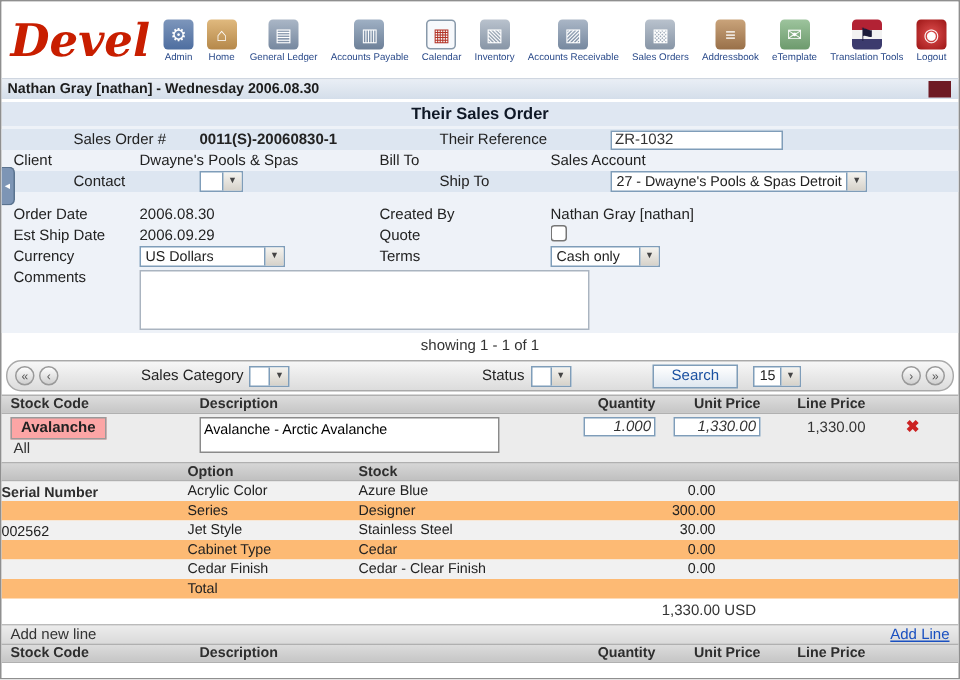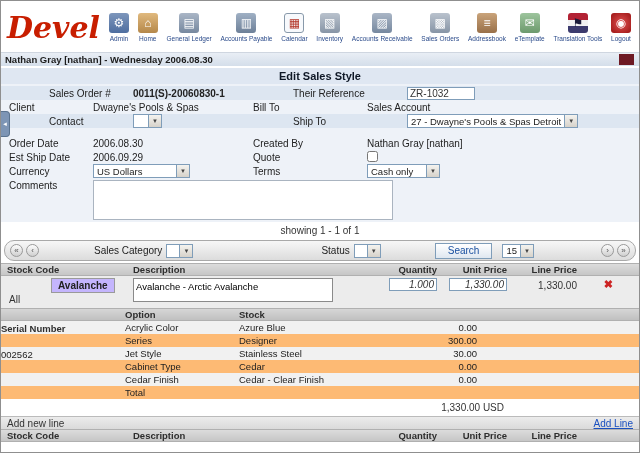--- a/index.html
+++ b/index.html
@@ -73,22 +73,22 @@
   .fb-spacer { flex:1; }
 
   
   .thead { display:flex; background:linear-gradient(#dcdcdc,#c6c6c6); border-top:1px solid #b0b0b0;
            border-bottom:1px solid #b0b0b0; font-weight:bold; height:13px; align-items:center;
            color:#2e2e2e; font-size:9.5px; }
   .c-stock{width:132px;padding-left:6px;} .c-desc{width:246px;} .c-qty{width:58px;text-align:right;}
   .c-unit{width:70px;text-align:right;} .c-line{width:70px;text-align:right;} .c-rest{flex:1;}
   .linerow { display:flex; background:#ececec; padding:2px 0 3px 0; align-items:flex-start; }
   .stockwrap{width:132px;padding-left:6px;}
-  .stockbox { display:inline-block; border:1px solid #9a9a9a; background:#c4b5fd; font-weight:bold;
-              padding:1px 6px; cursor:pointer;margin-left:44px; }
+  .stockbox { display:inline-block; border:1px solid #9a9a9a; background:#fca5a5; font-weight:bold;
+              padding:1px 6px; cursor:pointer; }
   .stocksub { margin:1px 0 0 2px; color:#333; }
   .descwrap{width:246px;}
   .desc-ta { width:200px; height:24px; border:1px solid #8a8a8a; font-family:inherit; font-size:9.5px;
              resize:none; background:#fff; }
   .qtywrap{width:58px;text-align:right;} .unitwrap{width:70px;text-align:right;}
   .qty-input{width:48px;} .price-input{width:58px;}
   .linep { width:70px; text-align:right; padding-top:2px; color:#333; }
   .delwrap { flex:1; text-align:right; padding-right:26px; }
   .del { color:#cc2222; font-weight:bold; font-size:11px; cursor:pointer; }
 
@@ -197,33 +197,33 @@
       </div>
     </div>
   </div>
 
   <div class="userbar">
     <span>Nathan Gray [nathan] - Wednesday 2006.08.30</span>
     <span class="userbar-accent"></span>
   </div>
 
   <div class="titlebar">
-    <span>Edit Sales Style</span>
+    <span>Their Sales Order</span>
   </div>
 
   <div class="sidetab">
     <span>◂</span>
   </div>
 
   <div class="formpanel">
     <div class="frow shade">
       <span>Sales Order #</span>
       <span class="fbold">0011(S)-20060830-1</span>
       <span>Their Reference</span>
-      <span><input class="text" style="width: 68px;" value="ZR-1032"></span>
+      <span><input class="text" style="width: 115px;" value="ZR-1032"></span>
     </div>
     <div class="frow">
       <span>Client</span>
       <span>Dwayne's Pools &amp; Spas</span>
       <span>Bill To</span>
       <span>Sales Account</span>
     </div>
     <div class="frow shade">
       <span>Contact</span>
       <span>

